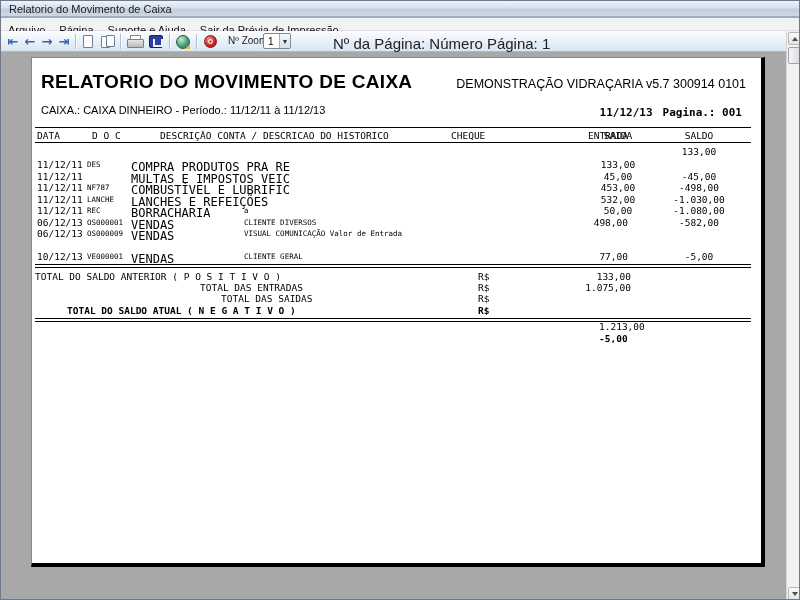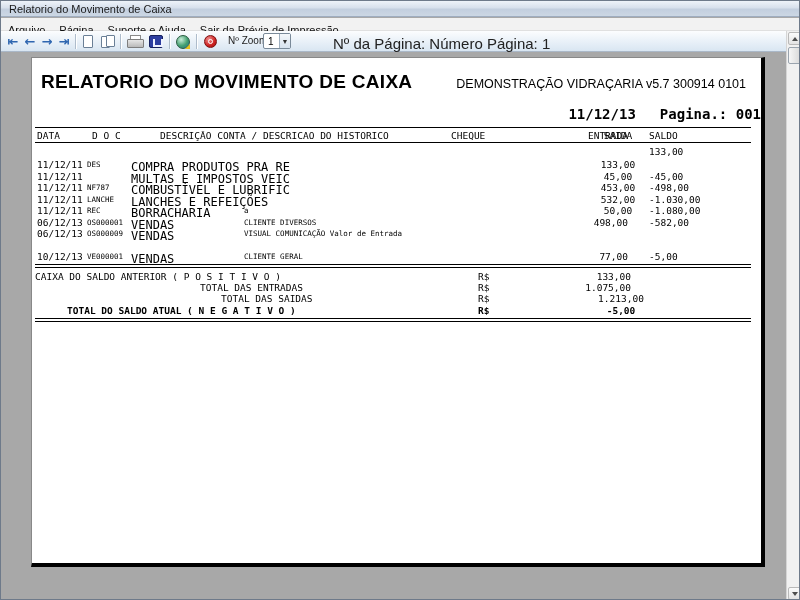--- a/index.html
+++ b/index.html
@@ -66,39 +66,39 @@
   
   .statusbar { position:absolute; left:0; top:583px; width:785px; height:17px; background:#f2f2f2;
     border-top:1px solid #dadada; font-size:11px; color:#222; line-height:16px; padding-left:8px; }
 
   
   .page { position:absolute; left:30px; top:56px; width:734px; height:510px; background:#fff;
     border-left:1px solid #888; border-top:1px solid #888; border-right:4px solid #000; border-bottom:4px solid #000; }
   .rep-title { position:absolute; left:9px; top:13px; font-size:19px; font-weight:bold; letter-spacing:.3px; color:#000; }
   .rep-version { position:absolute; right:15px; top:19px; font-size:12.5px; color:#000; }
   .rep-subtitle { position:absolute; left:9px; top:46px; font-size:11px; color:#000; }
-  .rep-datepag { position:absolute; right:0; top:48px; font-family:"DejaVu Sans Mono", monospace;
-    font-size:14px; font-weight:bold; display:flex; gap:24px; }
+  .rep-datepag { position:absolute; right:19px; top:48px; font-family:"DejaVu Sans Mono", monospace;
+    font-size:11px; font-weight:bold; display:flex; gap:10px; }
   .hr { position:absolute; left:3px; width:716px; height:1px; background:#000; }
 
   .mono { font-family:"DejaVu Sans Mono", monospace; font-size:9.5px; color:#000; white-space:pre; }
   .trow { position:absolute; left:0; width:734px; height:11px; }
   .trow span { position:absolute; top:0; }
   .c-date  { left:5px; }
   .c-doc   { left:55px; font-size:7.5px; top:1px !important; }
   .c-conta { left:99px; font-size:12px; top:1px !important; }
   .c-hist  { left:212px; font-size:7.5px; top:1px !important; }
   .c-cheque  { left:419px; width:100px; }
   .c-entrada { left:496px; width:100px; text-align:right; }
   .c-saida   { left:536px; width:100px; text-align:center; }
-  .c-saldo   { left:617px; width:100px; text-align:left; }
+  .c-saldo   { left:617px; width:100px; text-align:center; }
   .open-clip { left:5px; width:627px; overflow:hidden; white-space:nowrap; }
   .tot-cur { left:446px; }
   .tot-val-e { left:499px; width:100px; text-align:right; }
-  .tot-val-s { left:539px; width:100px; text-align:center; }
+  .tot-val-s { left:567px; width:100px; text-align:left;margin-top:28px; }
   .bold { font-weight:bold; }
 </style>
 </head>
 <body>
 
 <div class="app">
 
   <div class="titlebar">
     <span>Relatorio do Movimento de Caixa</span>
   </div>
@@ -157,20 +157,21 @@
     <div class="zoom-dd">
       <span class="val">1</span>
       <span class="dd-btn">▼</span>
     </div>
     <span class="page-info">Nº da Página: Número Página: 1</span>
   </div>
 
   <div class="page">
     <div class="rep-title">RELATORIO DO MOVIMENTO DE CAIXA</div>
     <div class="rep-version">DEMONSTRAÇÃO VIDRAÇARIA v5.7 300914 0101</div>
+    <div class="rep-subtitle">CAIXA.: CAIXA DINHEIRO -  Período.: 11/12/11 à 11/12/13</div>
     <div class="rep-datepag">
       <span>11/12/13</span>
       <span>Pagina.: 001</span>
     </div>
 
     <div class="hr" style="top:69px"></div>
 
     <div class="trow mono" style="top:72px">
       <span class="c-date">DATA</span>
       <span style="left:60px">D O C</span>
@@ -242,21 +243,21 @@
       <span class="c-conta">VENDAS</span>
       <span class="c-hist">CLIENTE GERAL</span>
       <span class="c-entrada">77,00</span>
       <span class="c-saldo">-5,00</span>
     </div>
 
     <div class="hr" style="top:206px"></div>
     <div class="hr" style="top:209px"></div>
 
     <div class="trow mono" style="top:213px">
-      <span style="left:3px">CAIXA DO SALDO ANTERIOR ( P O S I T I V O )</span>
+      <span style="left:3px">TOTAL DO SALDO ANTERIOR ( P O S I T I V O )</span>
       <span class="tot-cur">R$</span>
       <span class="tot-val-e">133,00</span>
     </div>
     <div class="trow mono" style="top:224px">
       <span style="left:168px">TOTAL DAS ENTRADAS</span>
       <span class="tot-cur">R$</span>
       <span class="tot-val-e">1.075,00</span>
     </div>
     <div class="trow mono" style="top:235px">
       <span style="left:189px">TOTAL DAS SAIDAS</span>

